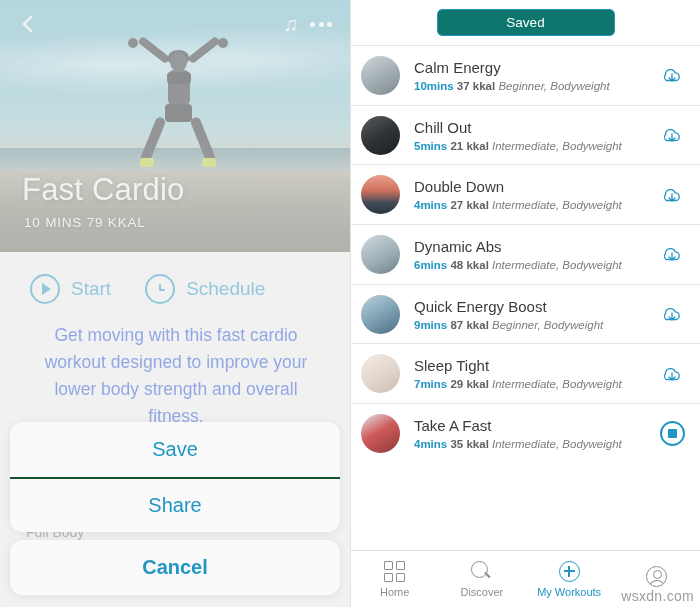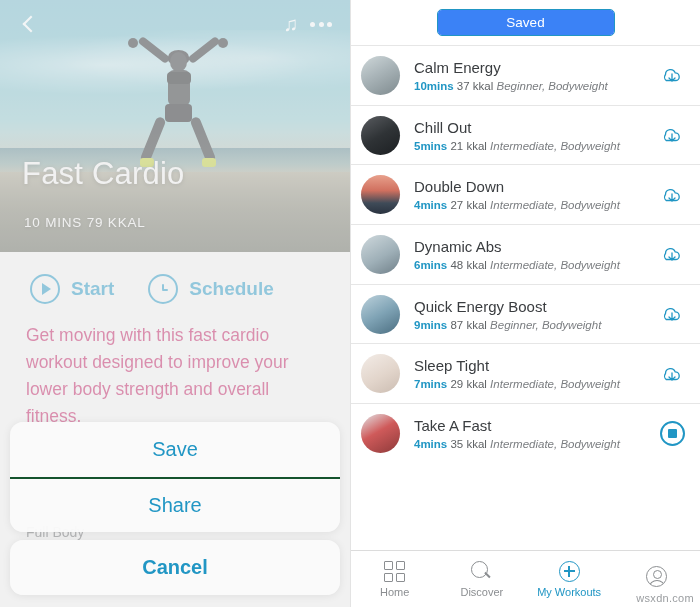--- a/index.html
+++ b/index.html
@@ -69,55 +69,56 @@
   .icon-btn {
     color: #fff; opacity: .95; display: flex; align-items: center; justify-content: center;
     width: 30px; height: 30px; cursor: pointer;
   }
   .back-chevron { width: 12px; height: 12px; border-left: 2.4px solid #fff; border-bottom: 2.4px solid #fff; transform: rotate(45deg); margin-left: 4px; }
   .music-note { font-size: 20px; line-height: 1; color: #fff; }
   .dots { display: flex; gap: 3.5px; }
   .dots i { width: 5px; height: 5px; border-radius: 50%; background: #fff; display: block; }
 
   .hero-title {
-    position: absolute; left: 22px; bottom: 60px; z-index: 4;
+    position: absolute; left: 22px; bottom: 44px; z-index: 4;
     color: #f2f2f2; font-size: 31px; font-weight: 400; letter-spacing: .2px;
     text-shadow: 0 1px 4px rgba(0,0,0,.35);
   }
   .hero-sub {
     position: absolute; left: 24px; bottom: 22px; z-index: 4;
     color: #f0f0f0; font-size: 13.5px; letter-spacing: .8px;
     text-shadow: 0 1px 3px rgba(0,0,0,.35);
   }
 
   .actions {
     display: flex; align-items: center; gap: 34px;
     padding: 22px 0 14px 30px;
     background: #f2f2f2;
   }
-  .action { display: flex; align-items: center; gap: 11px; cursor: pointer; font-weight: bold; }
+  .action { display: flex; align-items: center; gap: 11px; cursor: pointer; }
   .circle-icon {
     width: 30px; height: 30px; border-radius: 50%;
     border: 2px solid #2196c4; display: flex; align-items: center; justify-content: center;
     color: #2196c4;
   }
   .play-tri {
     width: 0; height: 0; border-left: 9px solid #2196c4;
     border-top: 6px solid transparent; border-bottom: 6px solid transparent;
     margin-left: 3px;
   }
   .clock-hands { position: relative; width: 16px; height: 16px; }
   .clock-hands::before { content:""; position:absolute; left:7px; top:3px; width:2px; height:6px; background:#2196c4; border-radius:1px;}
   .clock-hands::after { content:""; position:absolute; left:7px; top:8px; width:6px; height:2px; background:#2196c4; border-radius:1px;}
   .action-label { color: #2196c4; font-size: 19px; }
 
   .desc {
     padding: 4px 24px 0 26px;
-    color: #be185d; font-size: 17.5px; line-height: 27px;
+    color: #1d4ed8; font-size: 17.5px; line-height: 27px;
     background: #f2f2f2;
+    text-align: center;
   }
   .sub-label {
     position: absolute; left: 26px; top: 524px;
     color: #6d6f72; font-size: 14px;
   }
 
   .dim { position: absolute; inset: 0; background: rgba(240,240,240,0.55); z-index: 8; }
 
   .sheet-group {
     position: absolute; left: 10px; right: 10px; bottom: 12px; z-index: 10; text-align: right;
@@ -145,21 +146,21 @@
   }
   .seg-wrap { padding: 9px 0 9px 0; display: flex; justify-content: center; }
   .segmented {
     width: 178px; height: 27px; border: 1px solid #2196c4; border-radius: 5px;
     display: flex; overflow: hidden;
   }
   .seg {
     flex: 1; display: flex; align-items: center; justify-content: center;
     font-size: 13.5px; color: #2196c4; cursor: pointer; background: #fff;
   }
-  .seg.active { background: #3b82f6; color: #fff; }
+  .seg.active { background: #0f766e; color: #fff; }
 
   .list { flex: 1; overflow: hidden; }
   .row {
     display: flex; align-items: center; height: 59.7px;
     padding: 0 13px 0 10px;
     border-top: 1px solid #e6e6e6;
     cursor: pointer;
   }
   .row:first-child { border-top: 1px solid #e6e6e6; }
   .thumb {
@@ -172,21 +173,21 @@
   .t2 { background: linear-gradient(180deg,#e8a08c 0%,#d0705f 40%,#3f4b58 72%,#2a3340 100%); }
   .t3 { background: linear-gradient(150deg,#cfd9dd 0%,#9fb0b8 55%,#6f7f88 100%); }
   .t4 { background: linear-gradient(150deg,#bdd2dc 0%,#7fa3b5 50%,#4a6d80 100%); }
   .t5 { background: linear-gradient(150deg,#f3ece7 0%,#e2d5cb 55%,#cbbcb1 100%); }
   .t6 { background: linear-gradient(150deg,#e3e6e8 0%,#cf5a5a 45%,#8d3a3a 100%); }
 
   .row-main { flex: 1; min-width: 0; }
   .row-title { font-size: 15px; color: #3a3d40; margin-bottom: 4px; }
   .row-meta { font-size: 11.5px; color: #6b6e71; }
   .row-meta .dur { color: #2196c4; font-weight: 700; }
-  .row-meta .kcal { color: #5f6265; }
+  .row-meta .kcal { color: #5f6265; font-weight: bold; }
   .row-meta .tags { color: #7a7d80; font-style: italic; }
 
   .dl-icon { width: 30px; height: 26px; flex: 0 0 30px; display: flex; align-items: center; justify-content: center; }
   .stop-icon {
     width: 25px; height: 25px; border: 2px solid #2196c4; border-radius: 50%;
     display: flex; align-items: center; justify-content: center;
   }
   .stop-icon i { width: 9px; height: 9px; background: #2196c4; border-radius: 1px; display: block; }
 
   .tabbar {
@@ -206,21 +207,21 @@
   .plus-icon { width: 21px; height: 21px; border: 1.8px solid currentColor; border-radius: 50%; position: relative; }
   .plus-icon::before { content:""; position:absolute; left:4px; top:8.6px; width:11px; height:1.8px; background: currentColor; }
   .plus-icon::after { content:""; position:absolute; left:8.6px; top:4px; width:1.8px; height:11px; background: currentColor; }
   .person-icon { width: 21px; height: 21px; border: 1.8px solid currentColor; border-radius: 50%; position: relative; overflow: hidden; }
   .person-icon::before { content:""; position:absolute; left:6px; top:3.2px; width:7px; height:7px; border:1.6px solid currentColor; border-radius:50%; }
   .person-icon::after { content:""; position:absolute; left:2.5px; top:12.5px; width:14px; height:12px; border:1.6px solid currentColor; border-radius:50% 50% 0 0; }
   .tab-label { line-height: 1; }
 
   .watermark {
     position: absolute; right: 6px; bottom: 3px;
-    font-size: 11px; color: #9a9da0; letter-spacing: .3px;
+    font-size: 14px; color: #9a9da0; letter-spacing: .3px;
   }
 </style>
 </head>
 <body>
 
 <div class="app">
 
   <div class="left">
 
     <div class="hero">

